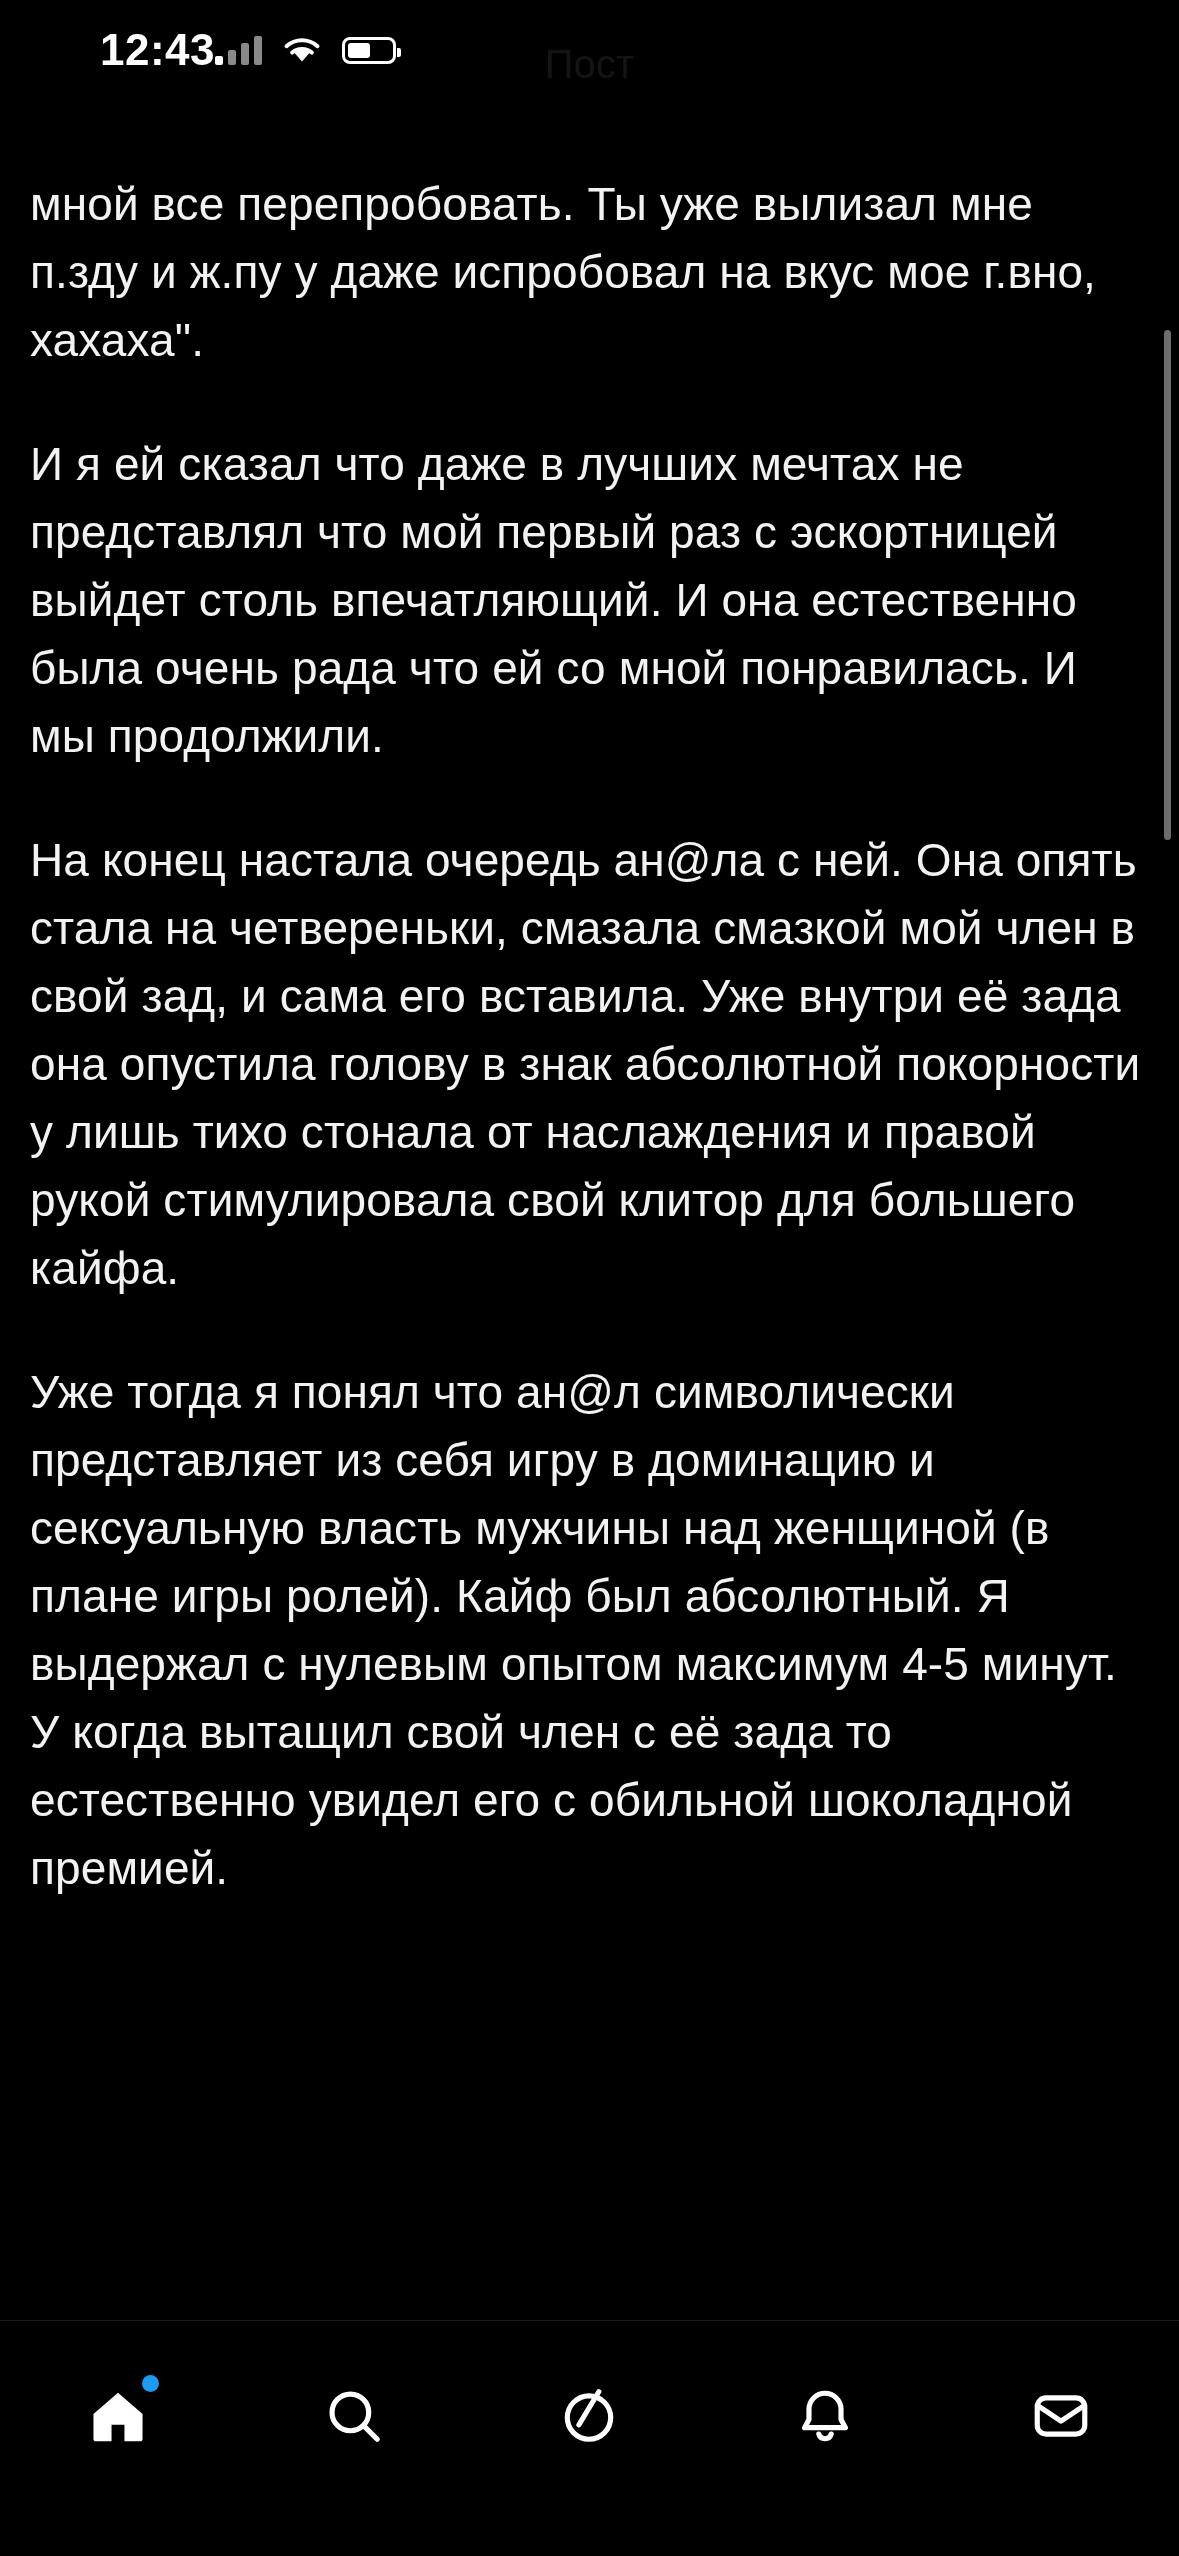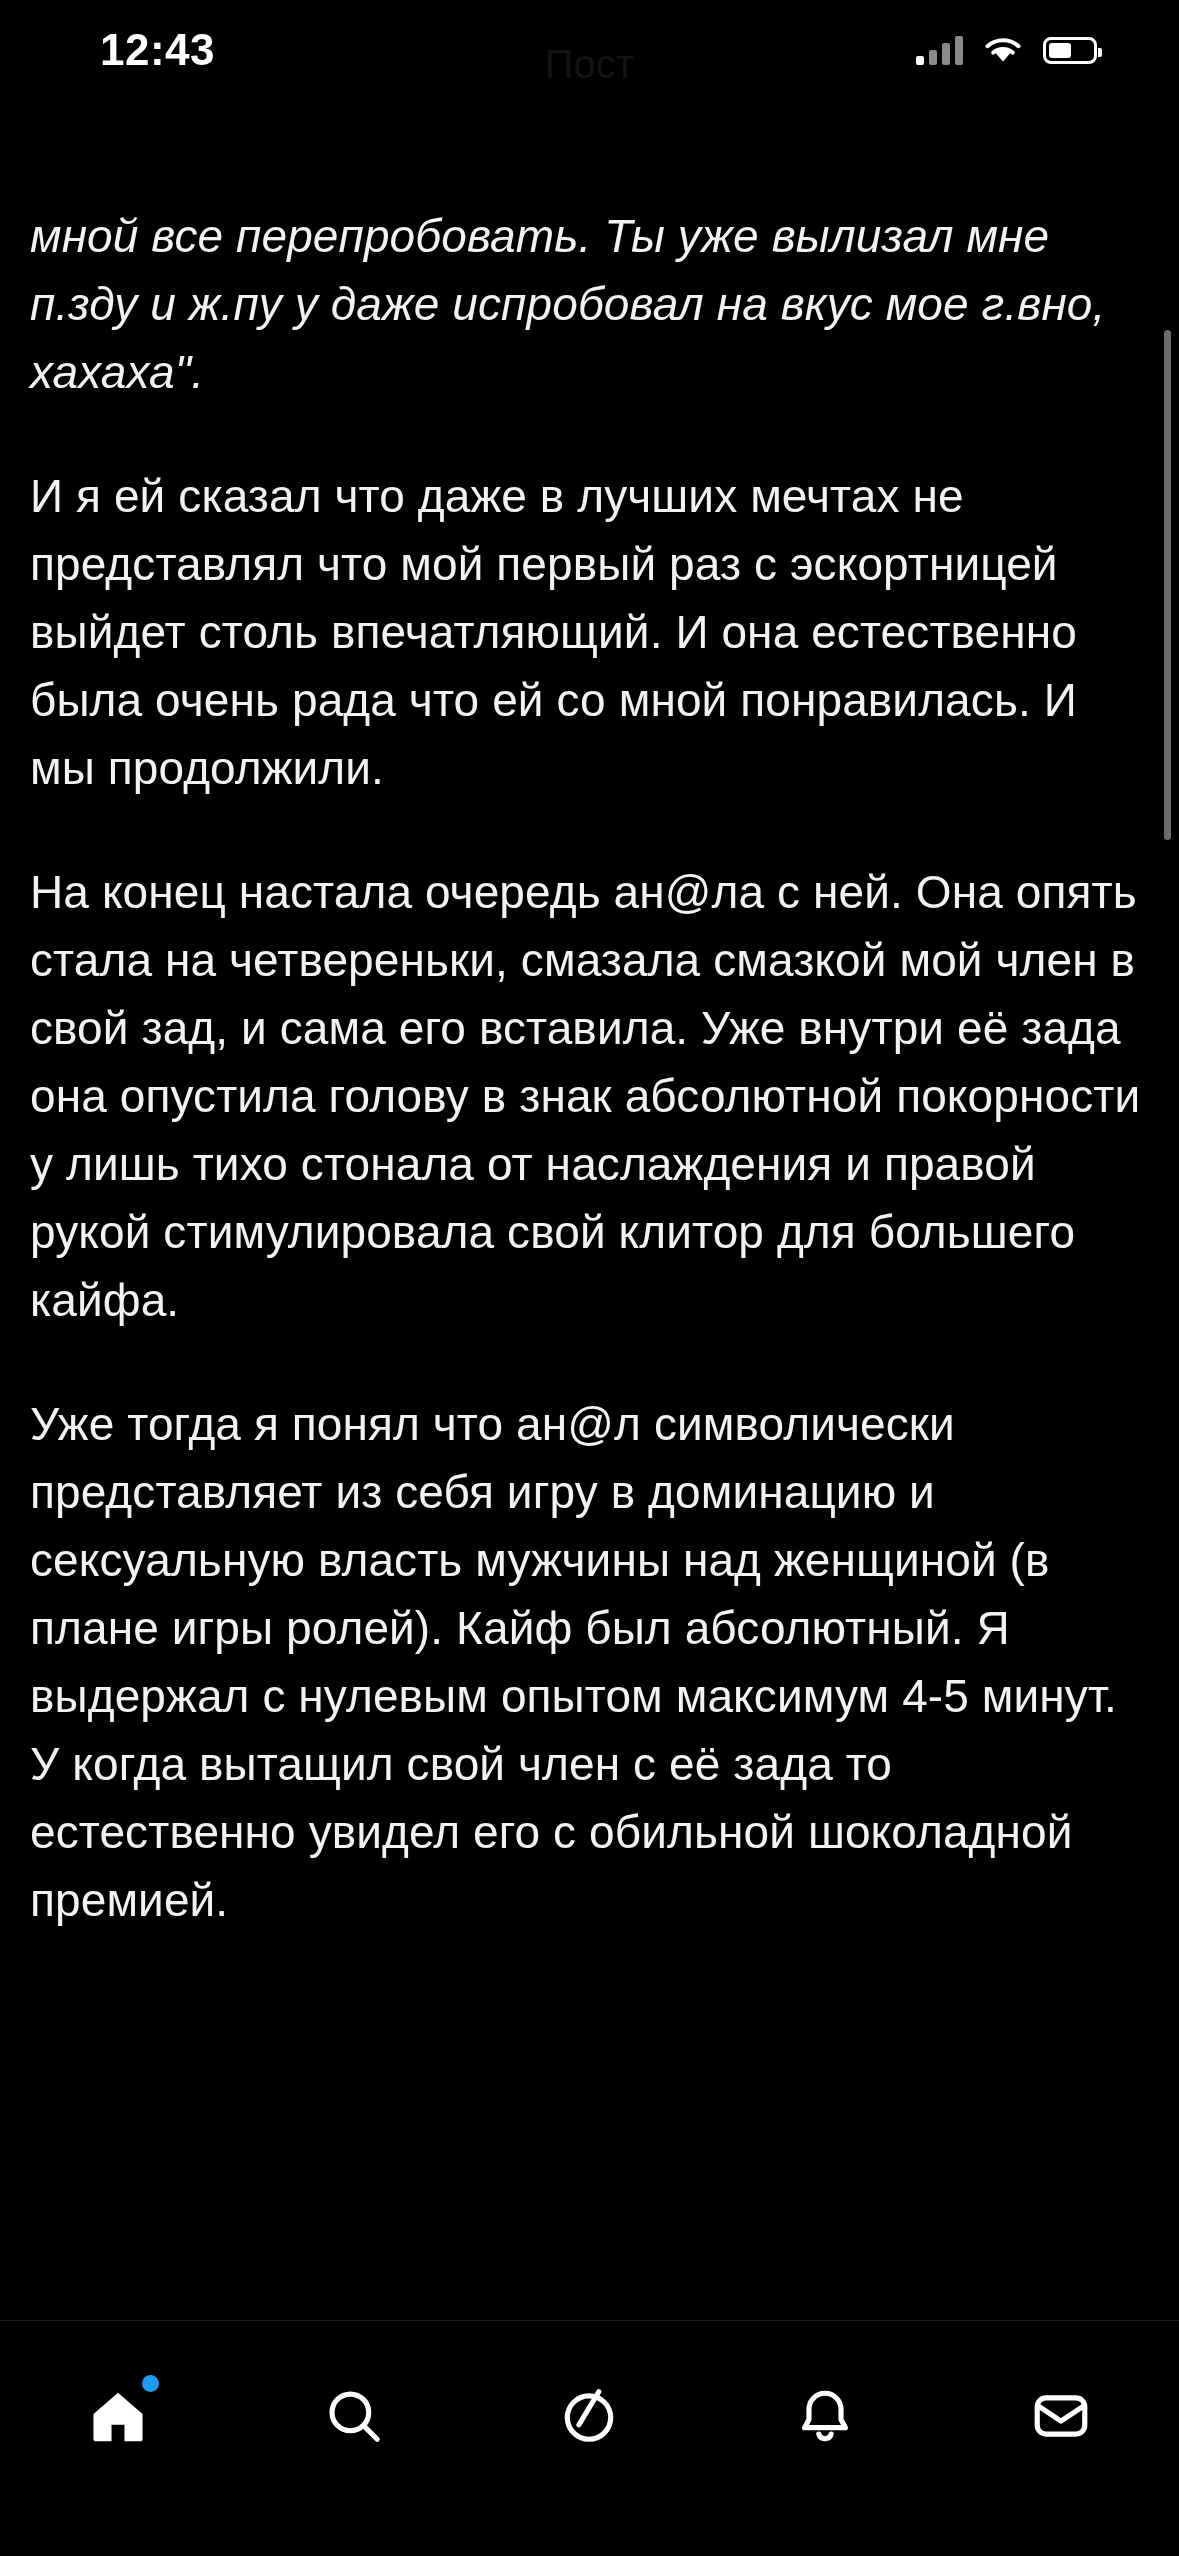--- a/index.html
+++ b/index.html
@@ -18,21 +18,20 @@
 
   
   .status-bar {
     position: absolute;
     top: 0;
     left: 0;
     width: 1179px;
     height: 100px;
     display: flex;
     align-items: center;
-    justify-content: space-between;
     padding: 0 60px;
     box-sizing: border-box;
     z-index: 40;
   }
   .status-time {
     font-size: 44px;
     font-weight: 700;
     letter-spacing: 0.5px;
     color: #ffffff;
     padding-left: 40px;
@@ -115,21 +114,21 @@
     z-index: 10;
   }
   .para {
     font-size: 46px;
     line-height: 68px;
     color: #f2f2f2;
     margin: 0 0 56px 0;
     letter-spacing: 0.1px;
     word-wrap: break-word;
   }
-  .para.first { margin-top: 62px; font-style: italic; }
+  .para.first { margin-top: 30px; }
   .para.clipped {
     margin-bottom: 0;
   }
 
   
   .fade {
     position: absolute;
     left: 0;
     bottom: 0;
     width: 1179px;

